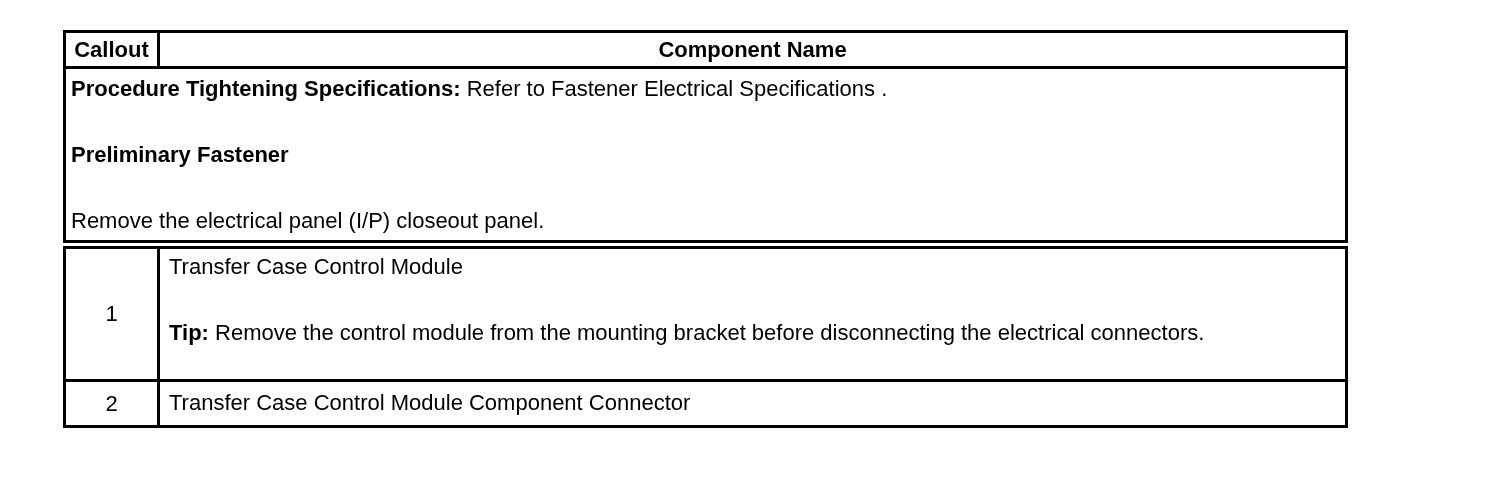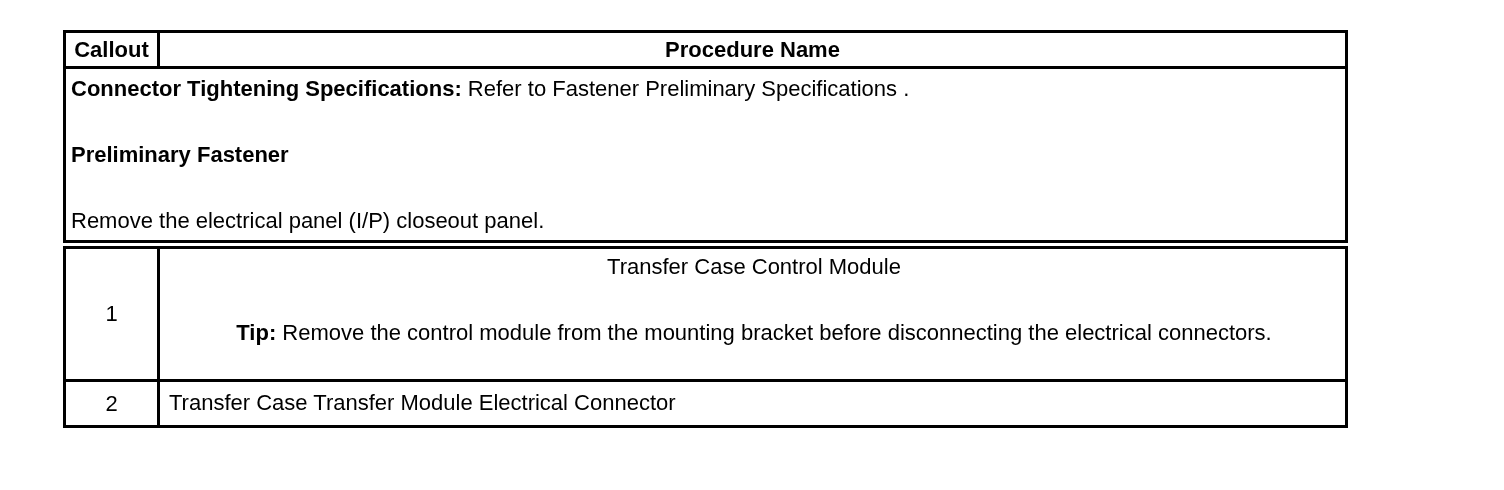--- a/index.html
+++ b/index.html
@@ -54,64 +54,64 @@
     border-bottom: 9px double #000000;
   }
   td.callout-cell {
     text-align: center;
     vertical-align: middle;
     padding: 2px;
   }
   td.component-cell {
     padding: 5px 6px 6px 9px;
   }
-  td.component-cell.tall { height: 136px; text-align: center; }
+  td.component-cell.tall { height: 136px; }
   tr.row-short td { height: 46px; }
   td.component-cell.mid { vertical-align: middle; }
   .para { margin: 0 0 40px 0; }
   .para.last { margin-bottom: 0; }
   .b { font-weight: bold; }
 </style>
 </head>
 <body>
 
 <div class="page">
   <div class="table-wrap">
     <table class="callout-table">
       <colgroup>
         <col class="col-callout">
         <col class="col-component">
       </colgroup>
       <thead>
         <tr>
           <th class="header-cell">Callout</th>
-          <th class="header-cell">Procedure Name</th>
+          <th class="header-cell">Component Name</th>
         </tr>
       </thead>
       <tbody>
         <tr>
           <td class="spec-cell" colspan="2">
             <p class="para">
-              <span class="b">Connector Tightening Specifications:</span>
-              <span>Refer to Fastener Preliminary Specifications .</span>
+              <span class="b">Procedure Tightening Specifications:</span>
+              <span>Refer to Fastener Electrical Specifications .</span>
             </p>
             <p class="para b">Preliminary Fastener</p>
             <p class="para last">Remove the electrical panel (I/P) closeout panel.</p>
           </td>
         </tr>
         <tr>
           <td class="callout-cell">1</td>
           <td class="component-cell tall">
             <p class="para">Transfer Case Control Module</p>
             <p class="para last">
               <span class="b">Tip:</span>
               <span>Remove the control module from the mounting bracket before disconnecting the electrical connectors.</span>
             </p>
           </td>
         </tr>
         <tr class="row-short">
           <td class="callout-cell">2</td>
-          <td class="component-cell mid">Transfer Case Transfer Module Electrical Connector</td>
+          <td class="component-cell mid">Transfer Case Control Module Component Connector</td>
         </tr>
       </tbody>
     </table>
   </div>
 </div>
 
 </body></html>

